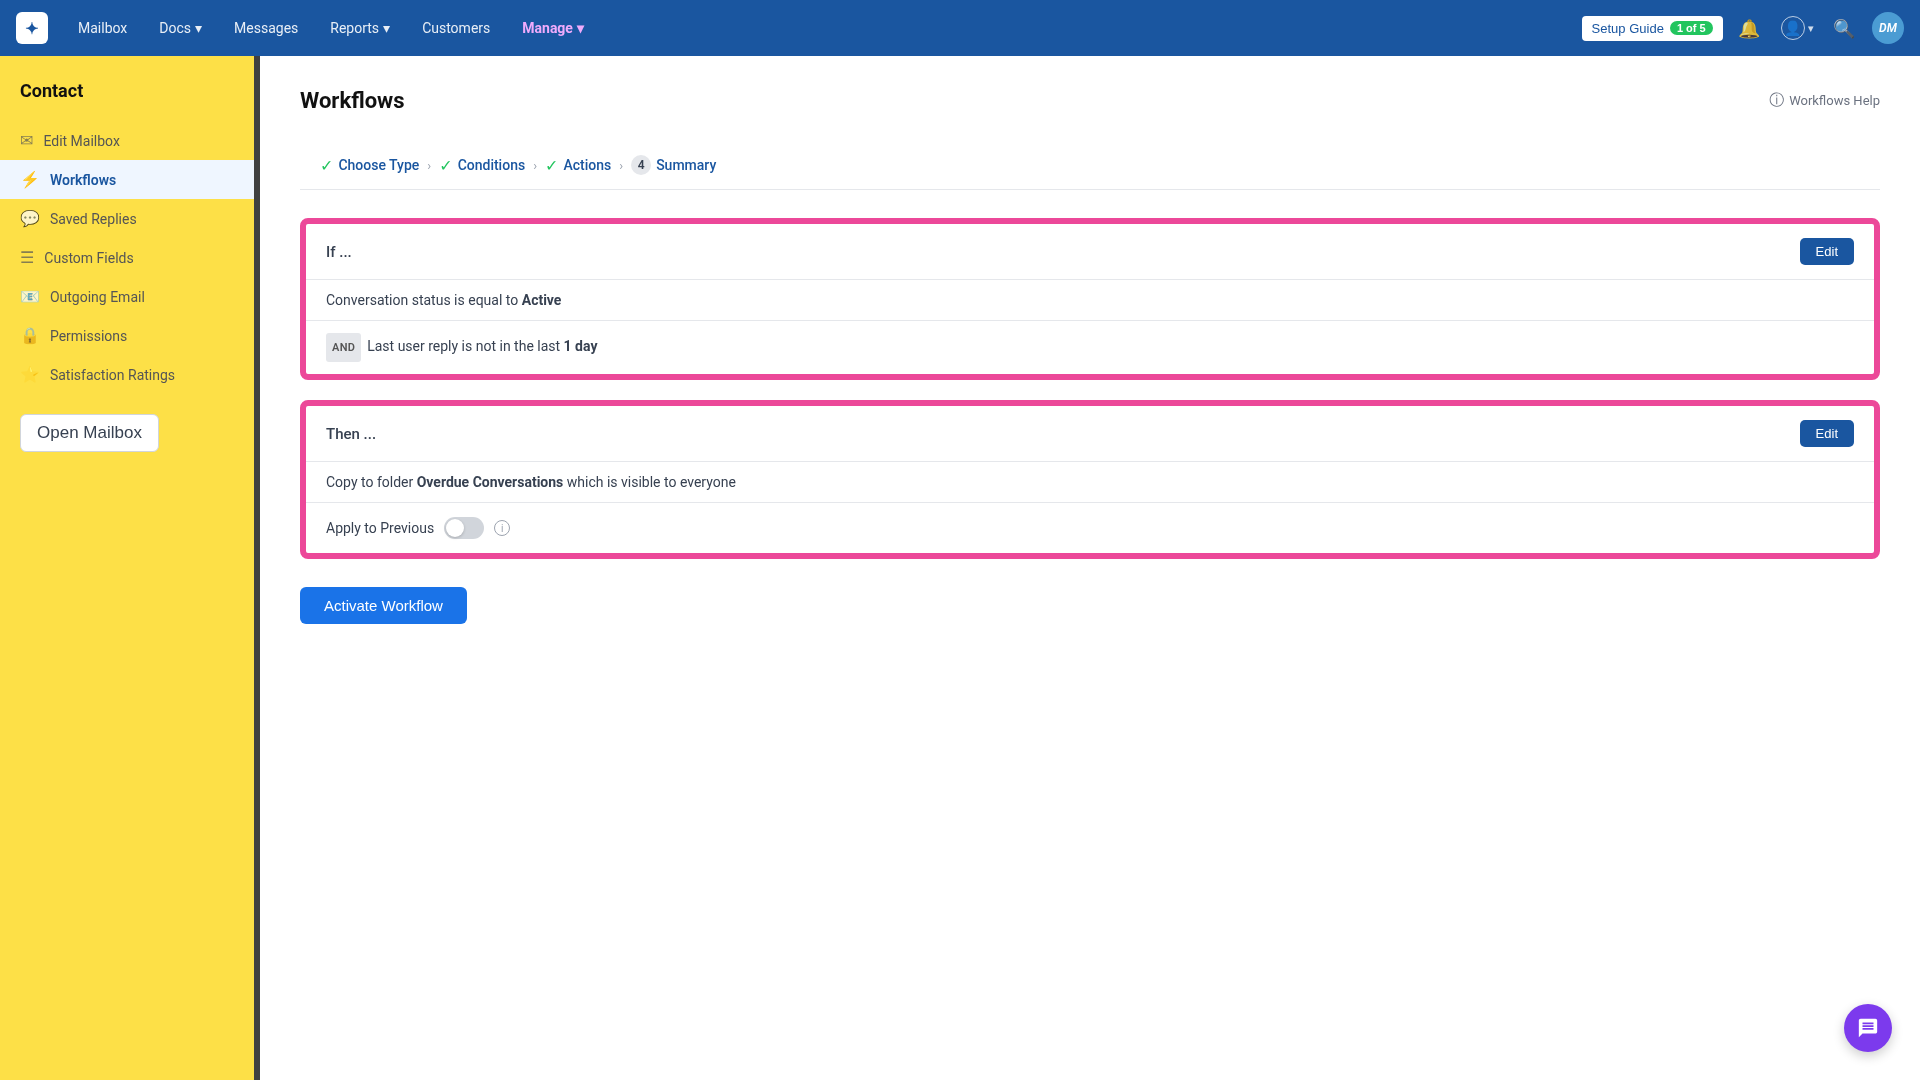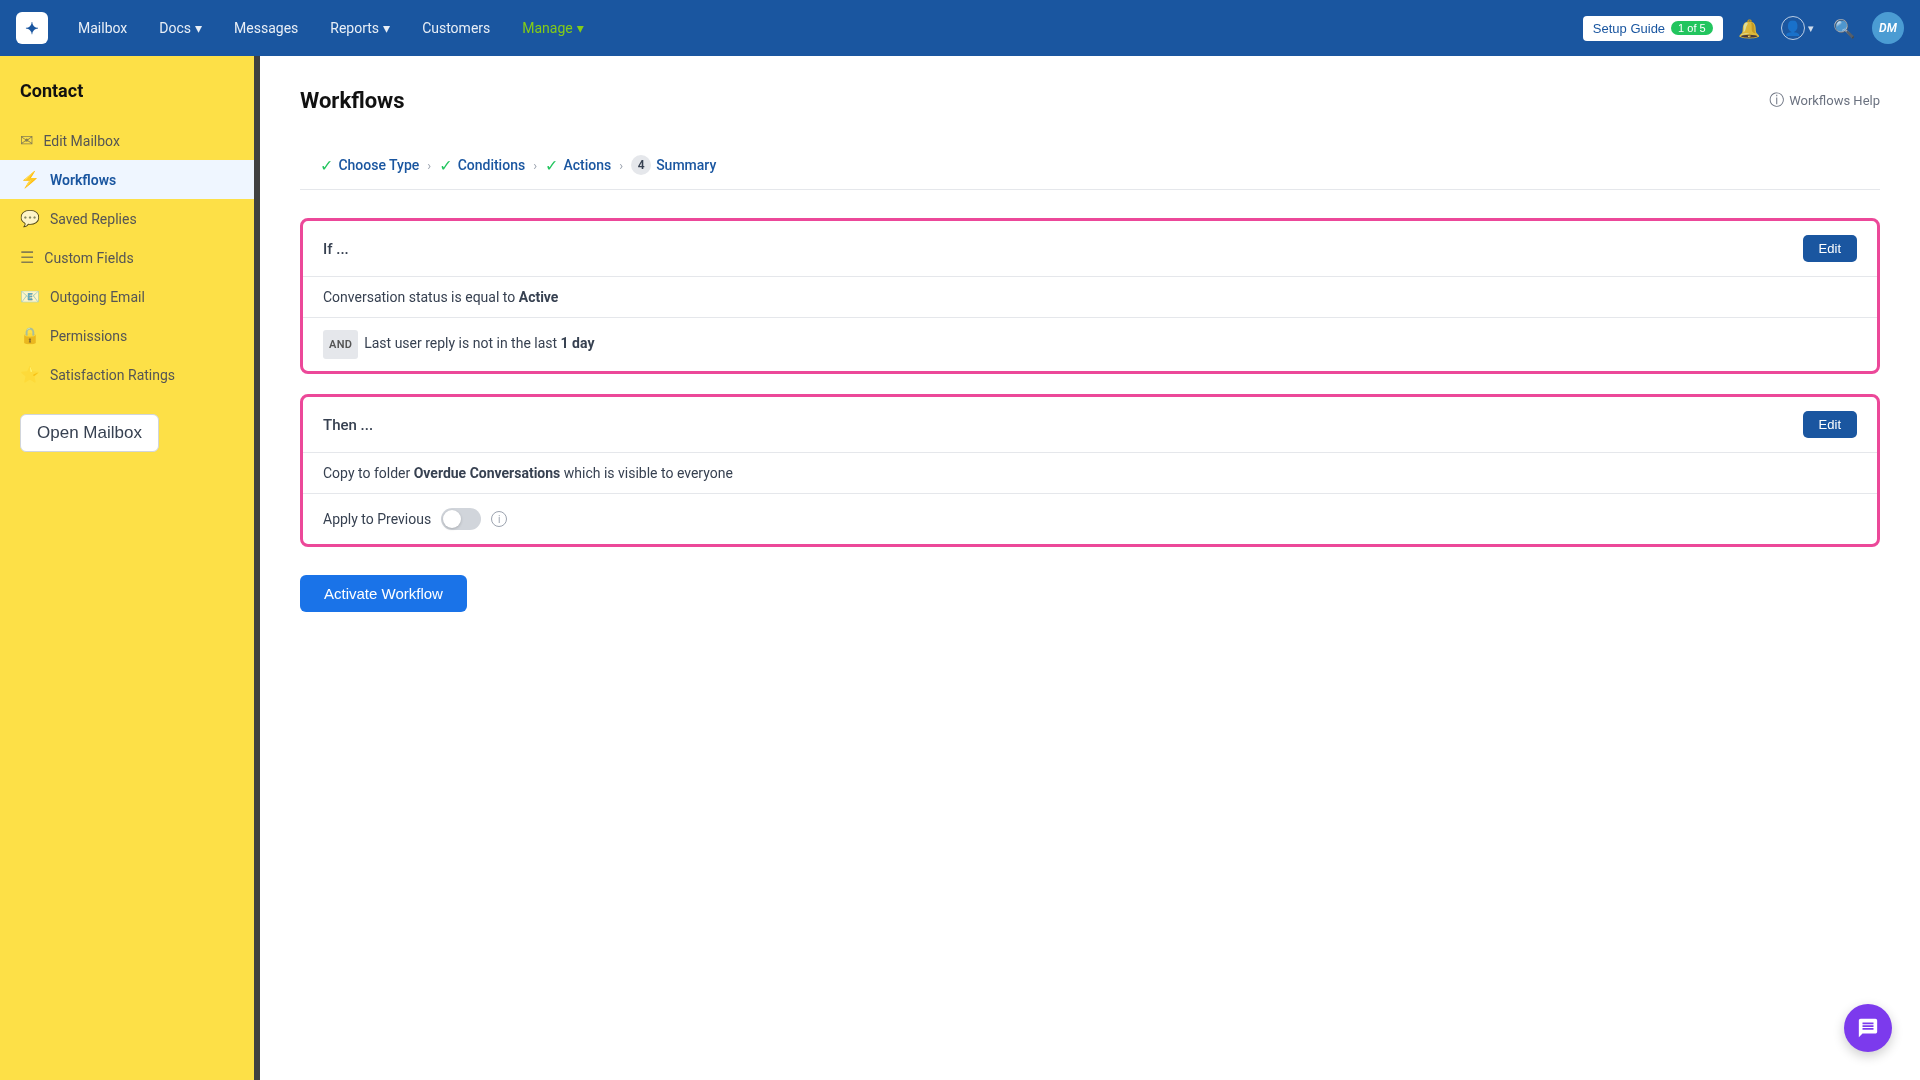--- a/index.html
+++ b/index.html
@@ -24,41 +24,41 @@
       font-weight: bold; font-size: 16px;
     }
     .topnav-item {
       color: rgba(255,255,255,0.9);
       padding: 6px 14px;
       border-radius: 4px;
       cursor: pointer;
       font-size: 14px;
       display: flex; align-items: center; gap: 4px;
     }
-    .topnav-item.active { color: #84cc16; font-weight: 400; align-items: flex-end; }
+    .topnav-item.active { color: #f0abfc; font-weight: 700; align-items: flex-end; }
     .topnav-spacer { flex: 1; }
     .topnav-right { display: flex; align-items: center; gap: 12px; padding-left: 32px; }
     .setup-guide-btn {
       background: white;
       color: #1a56a0;
       border: none;
       padding: 5px 10px;
       border-radius: 4px;
       font-size: 13px;
       cursor: pointer;
       display: flex; align-items: center; gap: 6px;
       font-weight: 500;
     }
     .badge-green {
       background: #22c55e;
       color: white;
       border-radius: 10px;
       padding: 1px 7px;
       font-size: 11px;
-      font-weight: 400;
+      font-weight: 700;
     }
     .topnav-icon {
       color: rgba(255,255,255,0.85);
       font-size: 18px;
       cursor: pointer;
       padding: 4px;
     }
     .avatar-circle {
       width: 32px; height: 32px;
       background: #4b9cd3;
@@ -162,21 +162,21 @@
     }
     .step-num.active-num {
       background: #e5e7eb;
       color: #374151;
     }
     .step-label { font-weight: 500; }
     .step-arrow { color: #9ca3af; font-size: 13px; }
 
     
     .summary-card {
-      border: 3px solid #ec4899;
+      border: 6px solid #ec4899;
       border-radius: 8px;
       margin-bottom: 20px;
       overflow: hidden;
     }
     .card-header {
       display: flex; align-items: center; justify-content: space-between;
       padding: 14px 20px;
     }
     .card-header-label {
       font-size: 15px; font-weight: 500; color: #374151;

